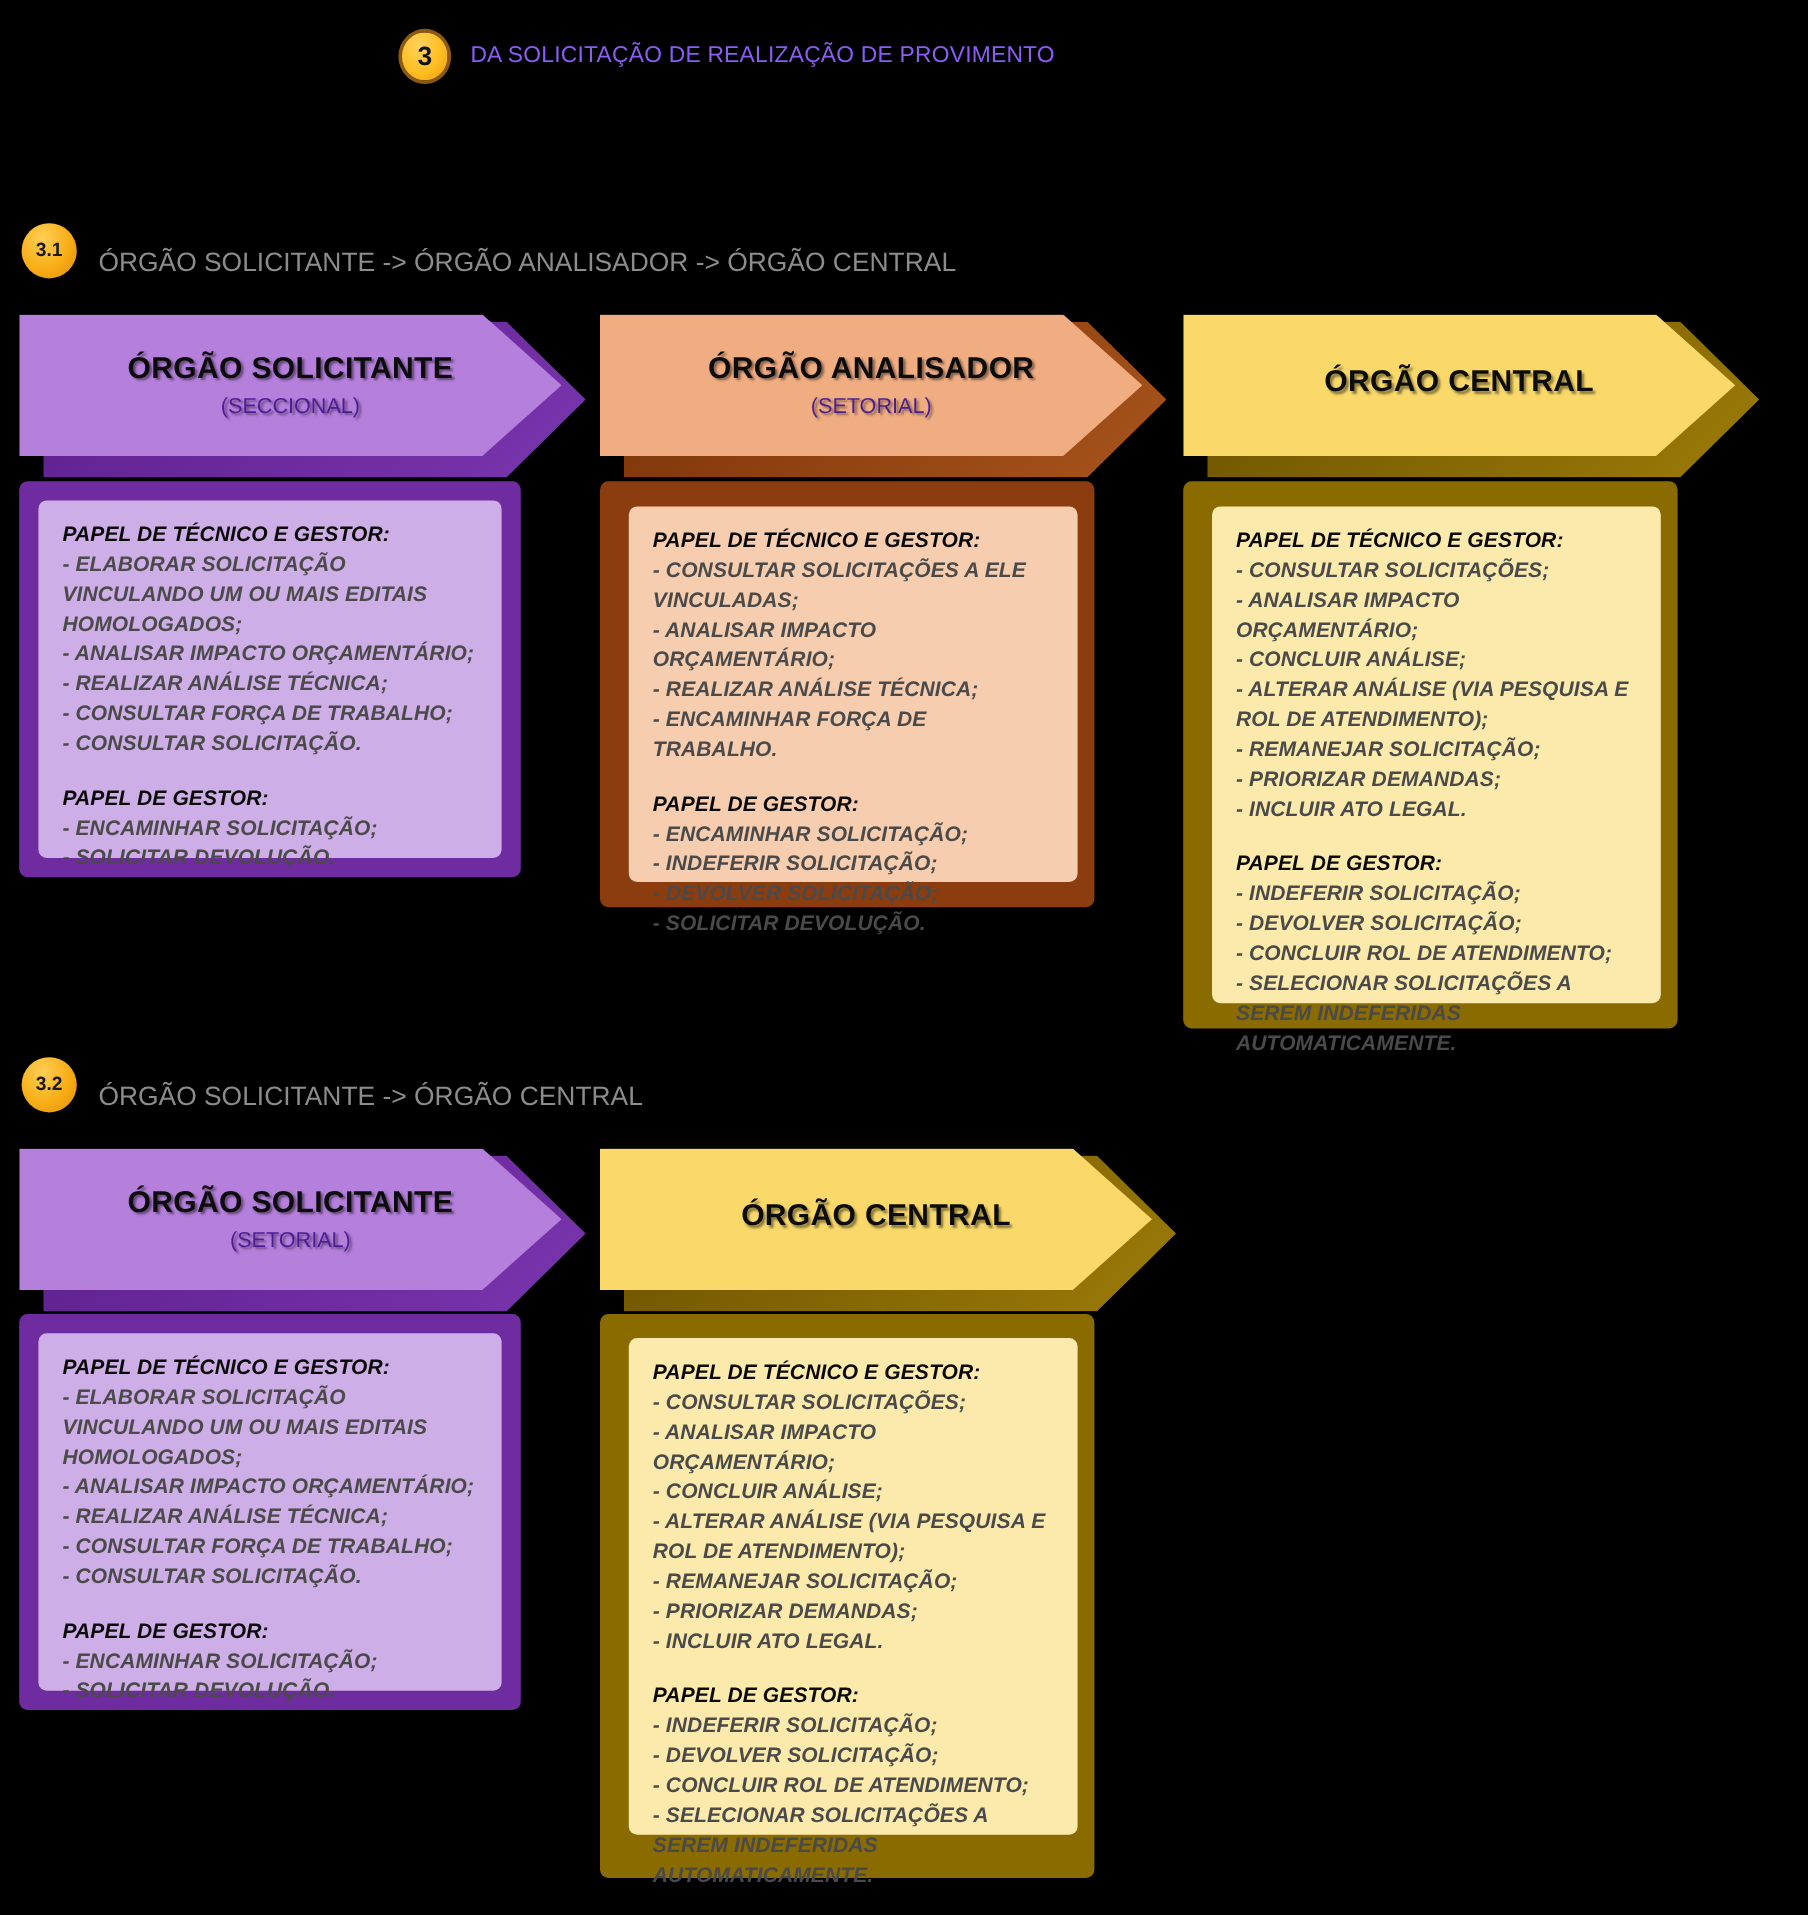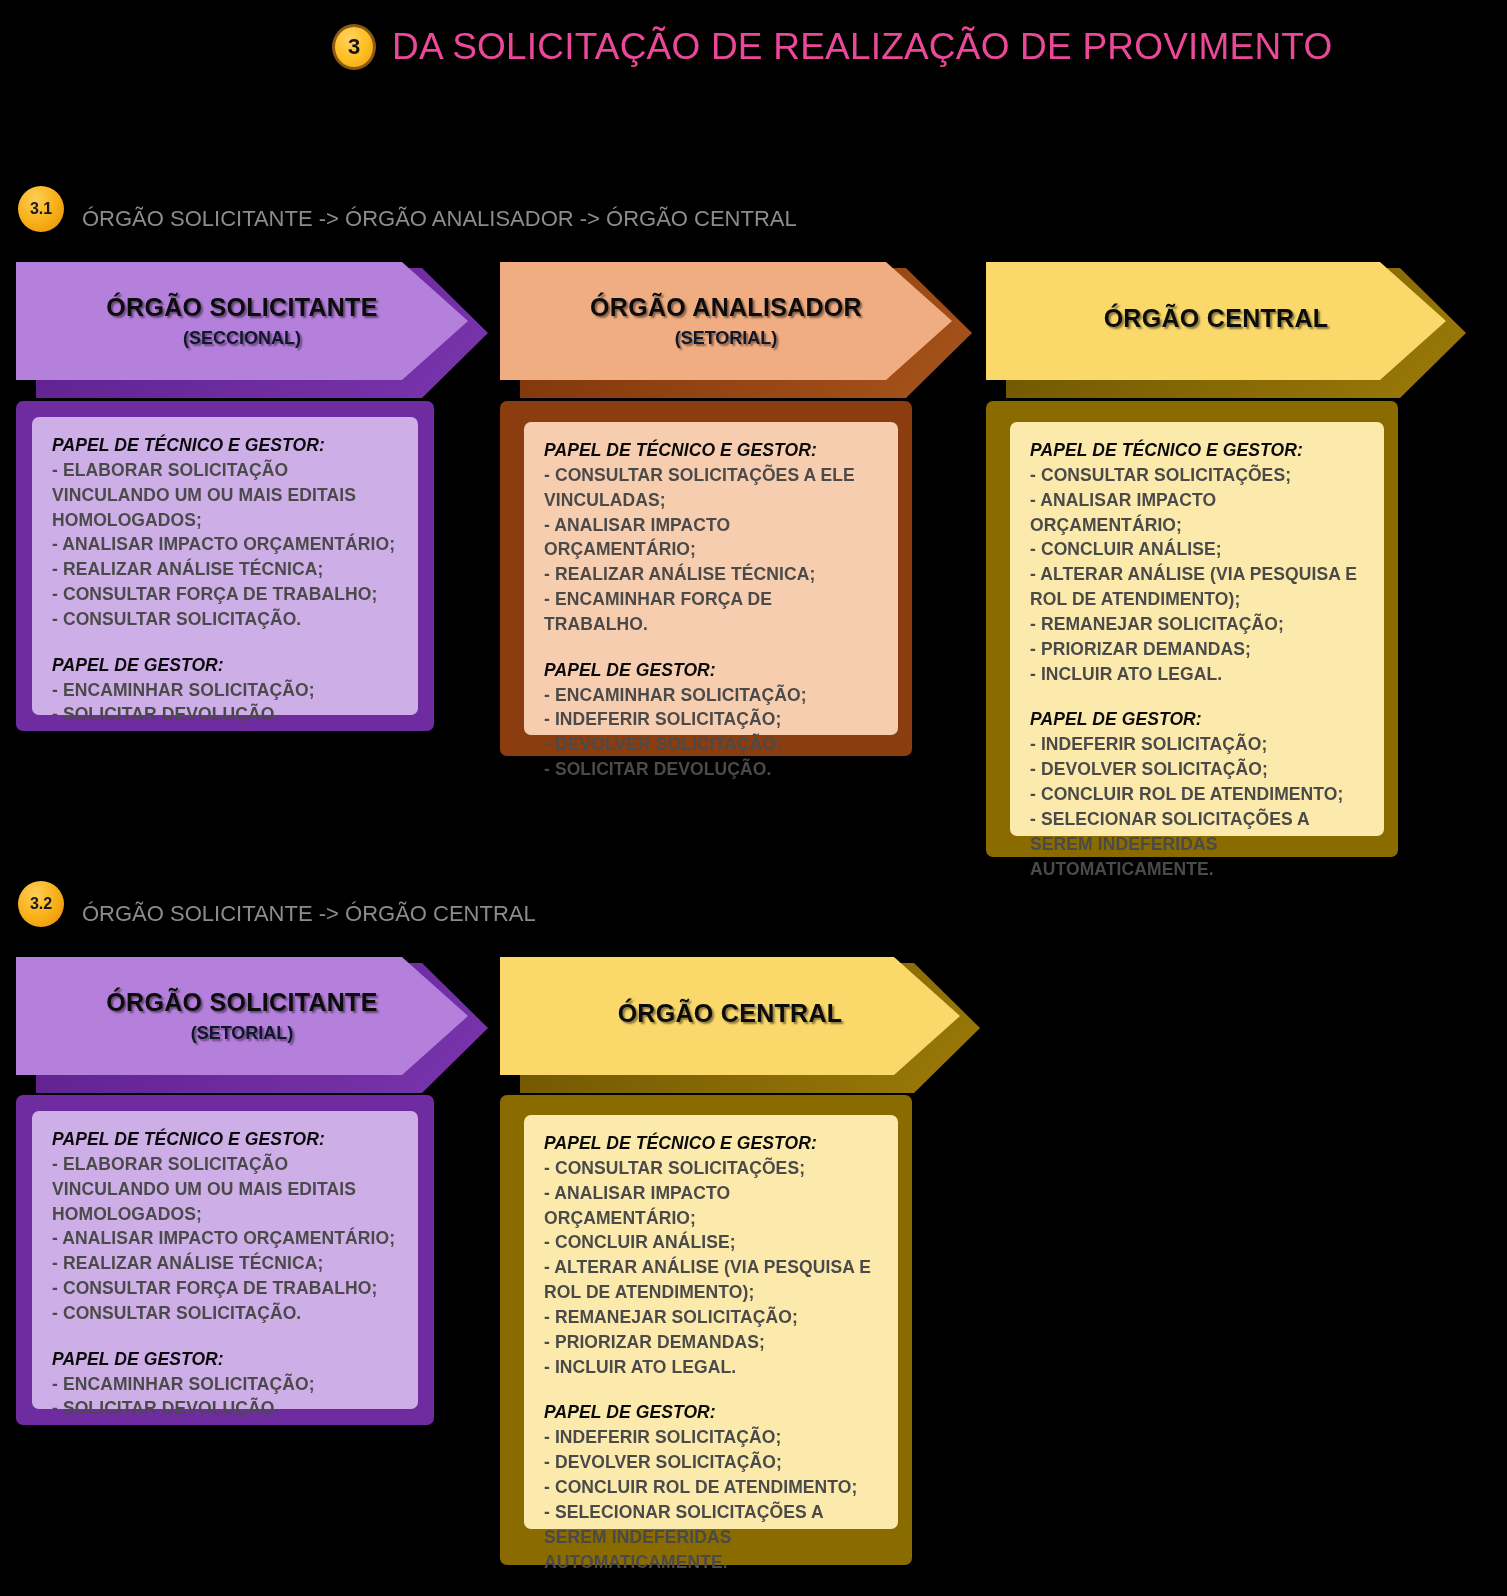--- a/index.html
+++ b/index.html
@@ -18,21 +18,21 @@
     color:#111;font-weight:bold;
   }
   .badge-main{
     width:44px;height:46px;
     background:radial-gradient(ellipse at 38% 28%, #ffd25e 0%, #ffbe22 55%, #e79b14 100%);
     border:3px solid #8a5a14;
     font-size:22px;
     box-sizing:border-box;
   }
   .title-text{
-    color:#ec4899;font-size:37px;letter-spacing:.2px;white-space:nowrap;font-weight:normal;
+    color:#8b5cf6;font-size:19px;letter-spacing:.2px;white-space:nowrap;font-weight:normal;
   }
 
   
   .sec-head{position:absolute;display:flex;align-items:flex-end;gap:18px;}
   .badge-sub{
     width:46px;height:46px;border-radius:50%;
     background:radial-gradient(ellipse at 38% 28%, #ffce55 0%, #f7ae16 55%, #e08c0a 100%);
     display:flex;align-items:center;justify-content:center;
     color:#1a1a1a;font-size:16px;font-weight:bold;
   }
@@ -47,41 +47,42 @@
   }
   .arrow-shadow{
     position:absolute;height:130px;
     clip-path:polygon(0 0, calc(100% - 66px) 0, 100% 50%, calc(100% - 66px) 100%, 0 100%, 0 100%);
   }
   .arrow-title{
     font-size:25px;font-weight:bold;color:#0c0c0c;letter-spacing:.3px;
     text-shadow:2px 2px 2px rgba(0,0,0,.45);line-height:1.15;
   }
   .arrow-sub{
-    font-size:18px;font-weight:bold;color:#0f172a;
+    font-size:18px;font-weight:normal;color:#4c1d95;
     text-shadow:2px 2px 2px rgba(0,0,0,.45);margin-top:6px;
   }
 
   
   .box-outer{
     position:absolute;border-radius:7px;box-sizing:border-box;
     box-shadow:5px 5px 0 rgba(0,0,0,.0);
   }
   .box-inner{
     position:absolute;border-radius:7px;box-sizing:border-box;
     padding:16px 18px 16px 20px;
   }
   .role-head{
     font-size:17.5px;font-weight:bold;color:#0a0a0a;line-height:1.42;
     letter-spacing:.1px;
     font-style:italic;
   }
   .role-item{
     font-size:17.5px;font-weight:bold;color:#4a4a4a;line-height:1.42;
     letter-spacing:.1px;
+    font-style:italic;
   }
   .role-gap{height:21px;}
 </style>
 </head>
 <body>
 
 <div class="title-row">
   <div class="badge badge-main">3</div>
   <div class="title-text">DA SOLICITAÇÃO DE REALIZAÇÃO DE PROVIMENTO</div>
 </div>

